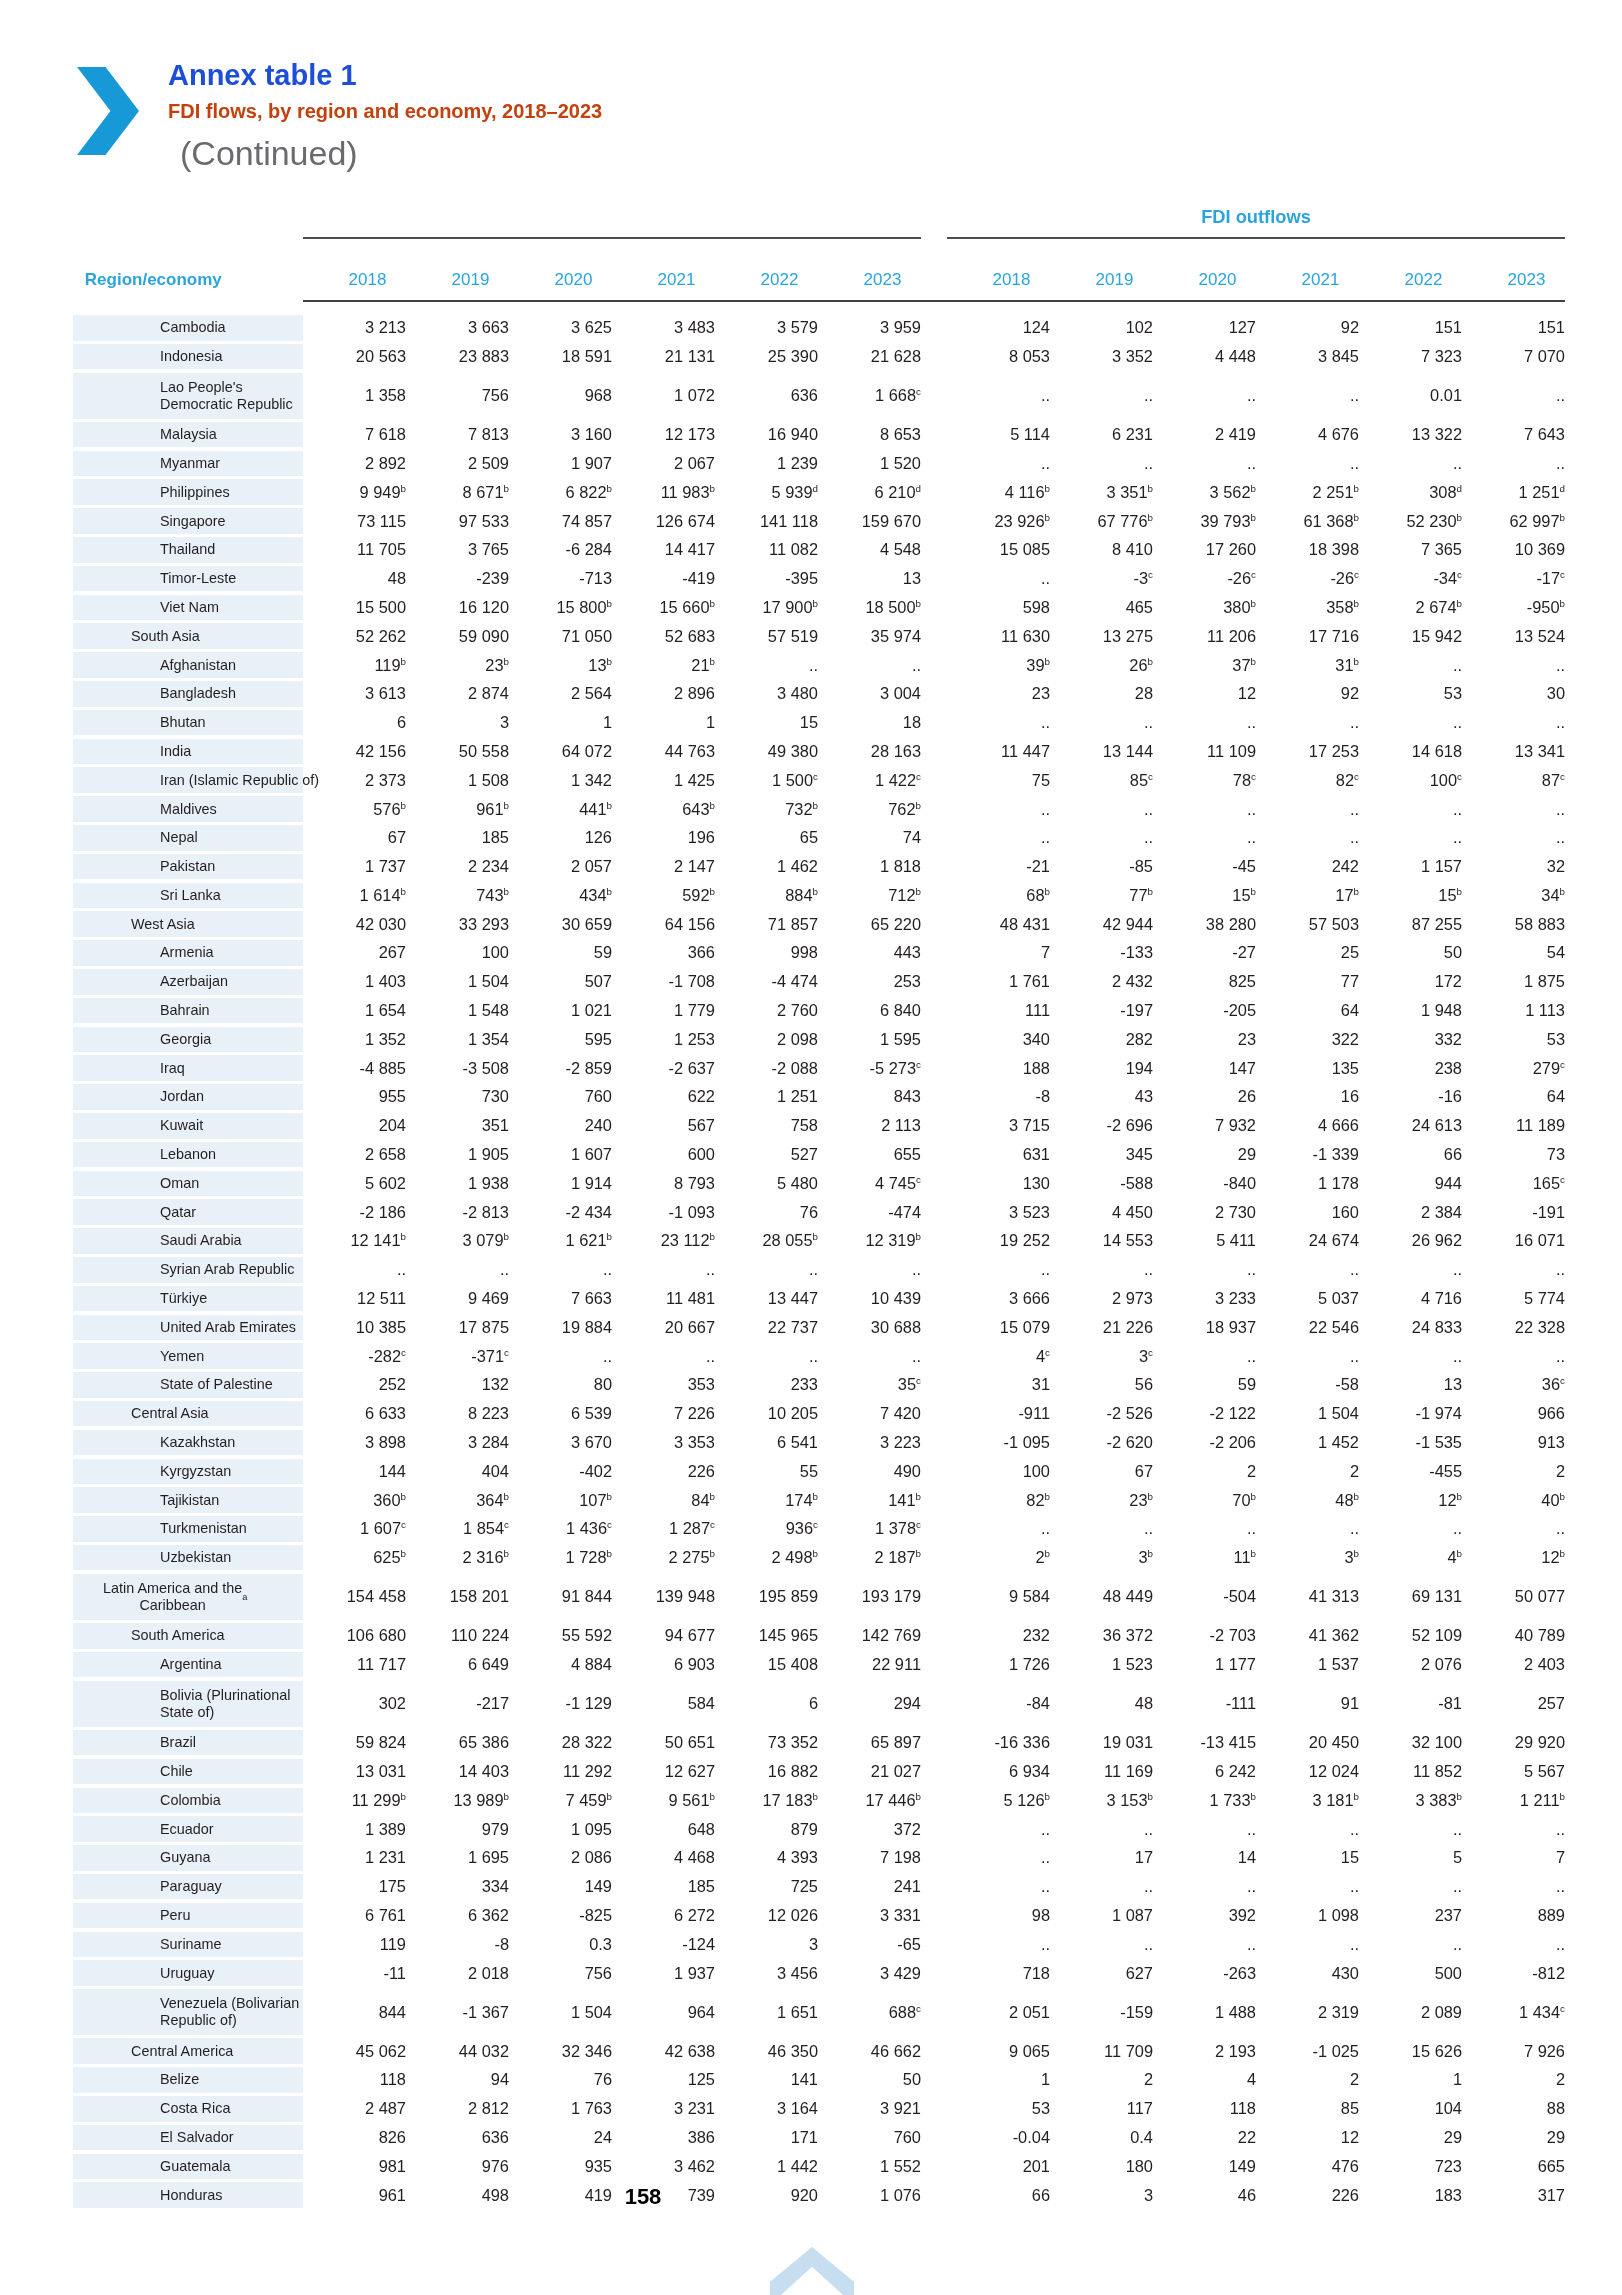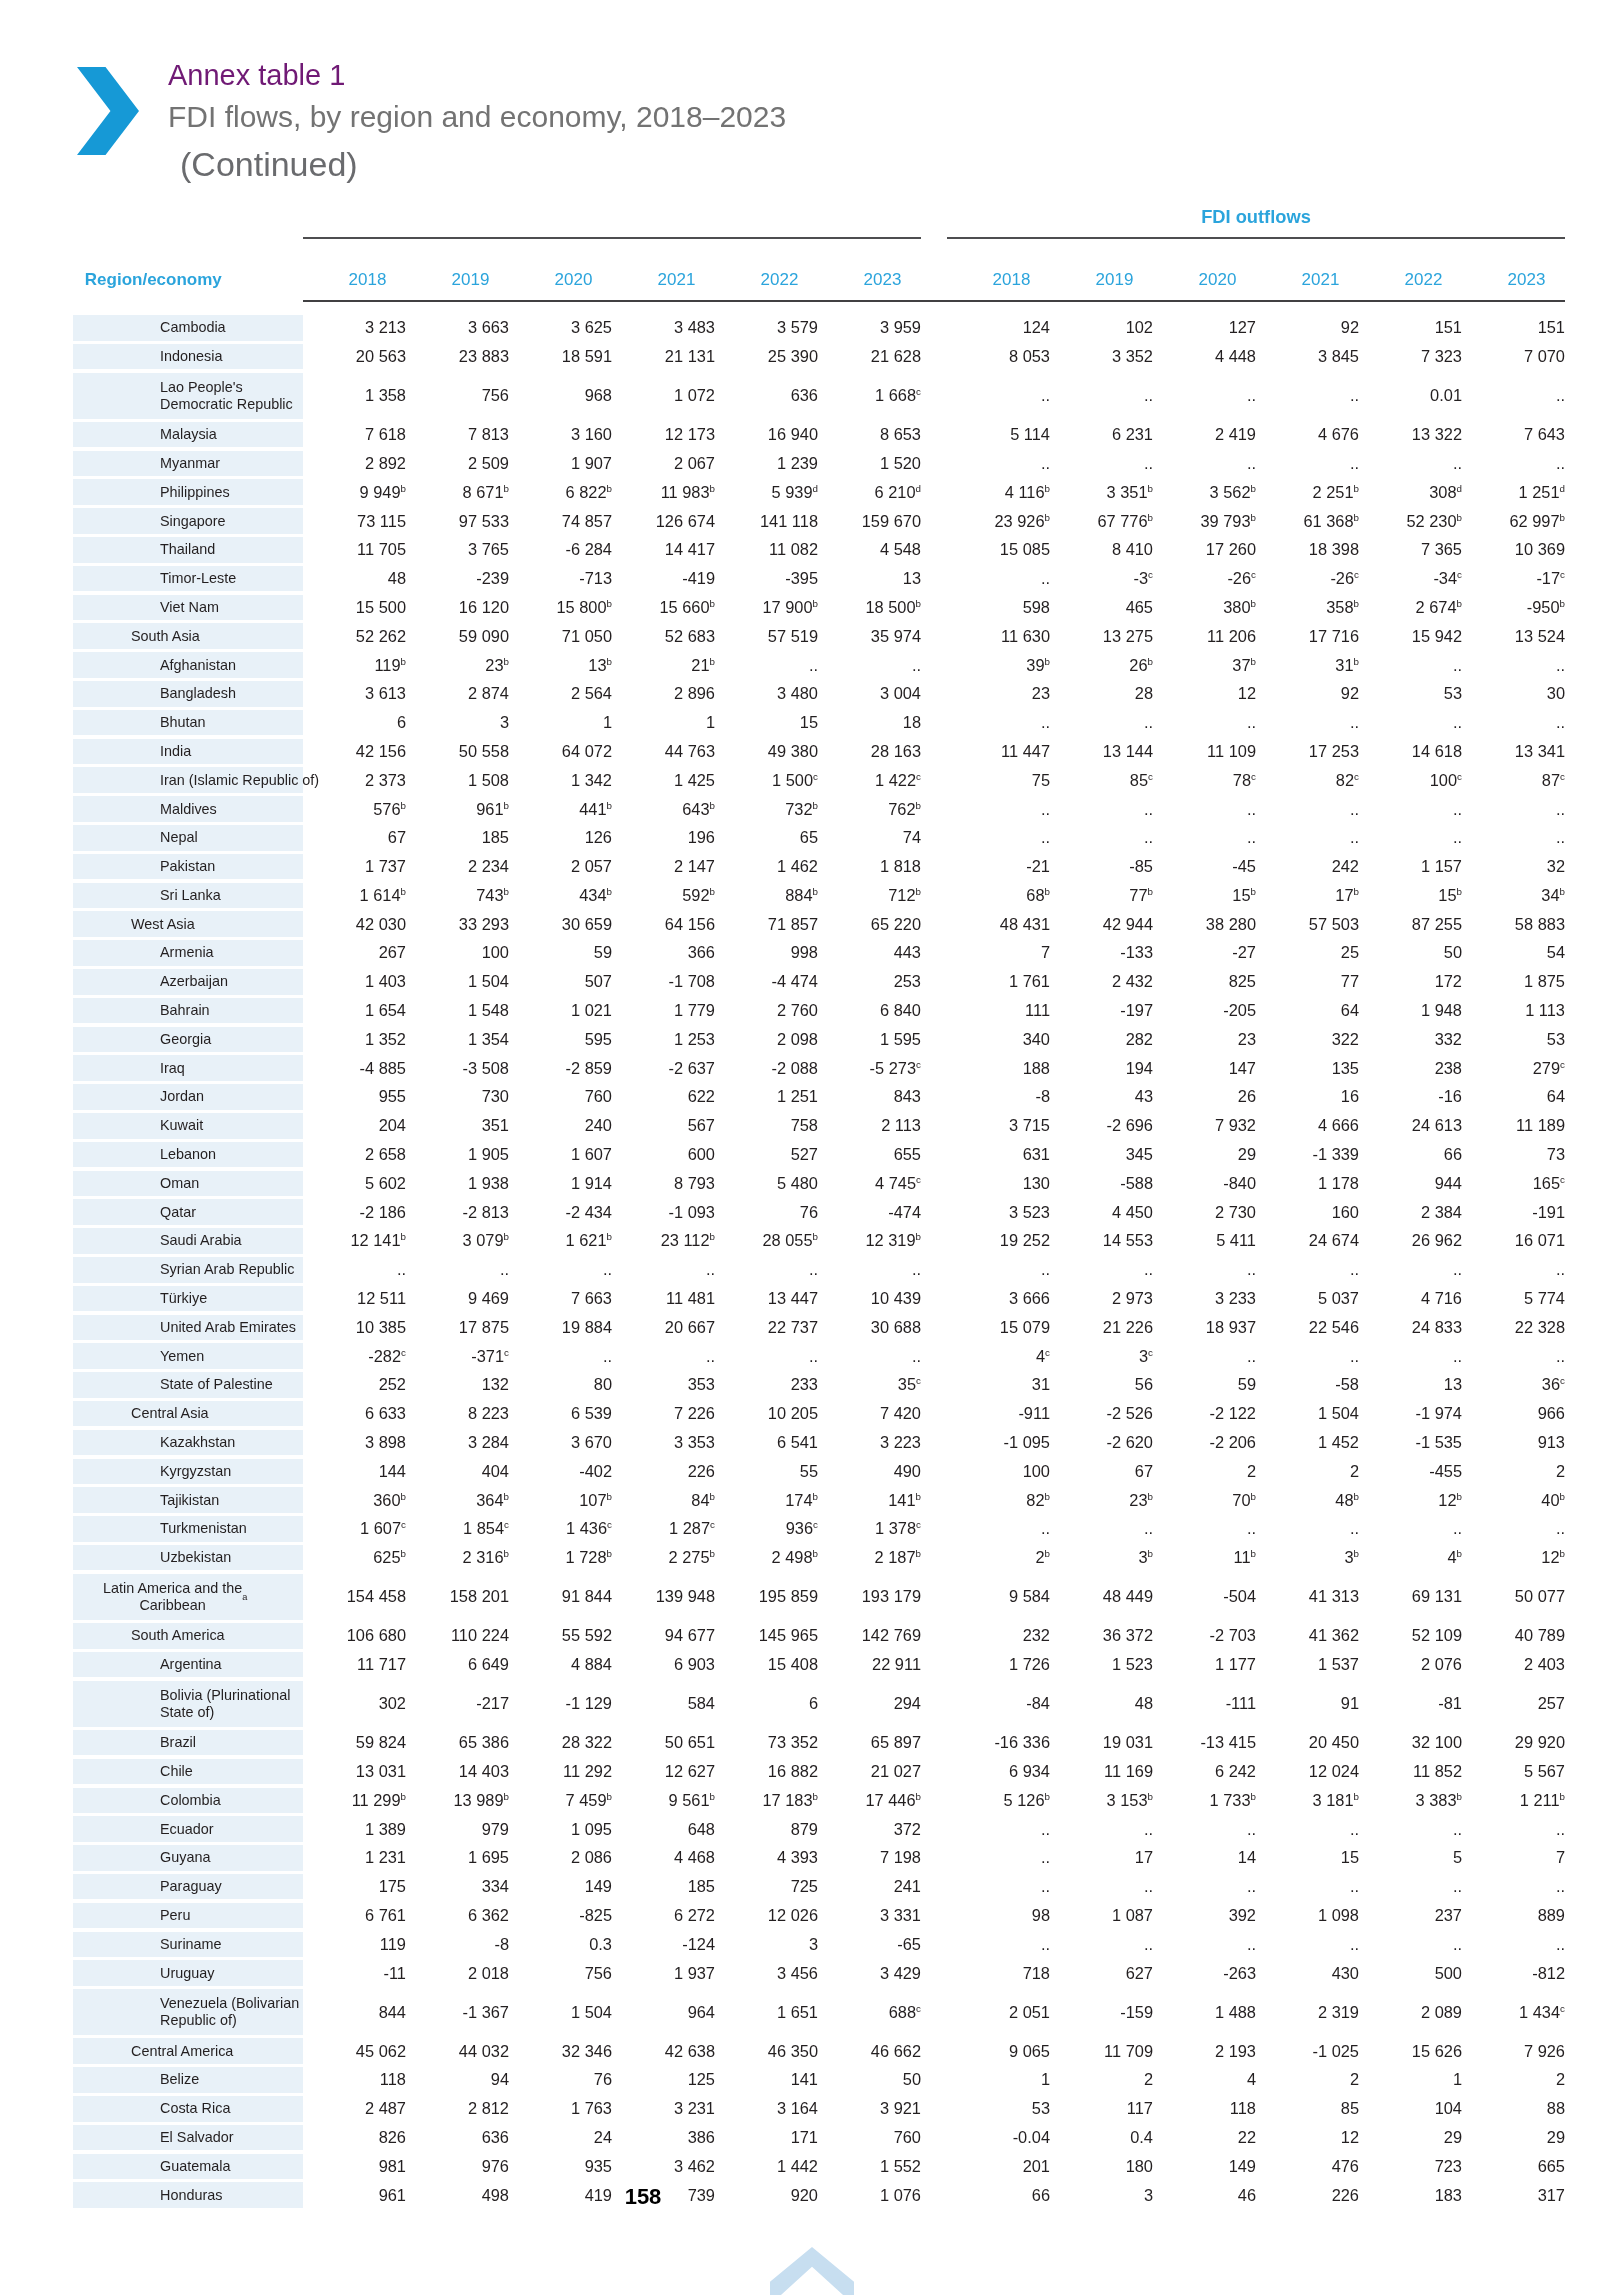--- a/index.html
+++ b/index.html
@@ -3,22 +3,22 @@
 <meta charset="utf-8">
 <style>
   html,body{margin:0;padding:0;background:#fff;}
   .page{position:relative;width:1623px;height:2295px;background:#ffffff;overflow:hidden;
         font-family:"Liberation Sans",sans-serif;color:#231f20;}
   
   .top-arrow{position:absolute;left:77px;top:67px;width:62px;height:88px;background:#1699d6;
              clip-path:polygon(0 0,46% 0,100% 50%,46% 100%,0 100%,54% 50%);}
   
   .titles{position:absolute;left:168px;top:60px;}
-  .annex{color:#701a75;font-size:29px;font-weight:normal;line-height:1.1;margin:0 0 7.9px 0;}
-  .ttl{color:#737373;font-size:30px;font-weight:normal;line-height:1.15;margin:0 0 6.5px 0;}
+  .annex{color:#1d4ed8;font-size:29px;font-weight:bold;line-height:1.1;margin:0 0 7.9px 0;}
+  .ttl{color:#c2410c;font-size:20px;font-weight:bold;line-height:1.15;margin:0 0 6.5px 0;}
   .cont{color:#6a6b6e;font-size:34px;font-weight:normal;line-height:1.1;margin:12px;}
   
   .tbl{position:absolute;left:73px;top:200px;width:1501px;}
   .grid-row{display:grid;grid-template-columns:230px repeat(6,103px) 26px repeat(6,103px);align-items:center;}
   .group-row{height:37px;align-items:end;}
   .g-lbl{color:#2ba4dc;font-size:18.3px;font-weight:bold;text-align:center;padding-bottom:9.2px;}
   .g-in{grid-column:2/8;}
   .g-out{grid-column:9/15;}
   .rule-row{height:0;}
   .g-rule{border-top:2px solid #4e4e50;height:0;}

